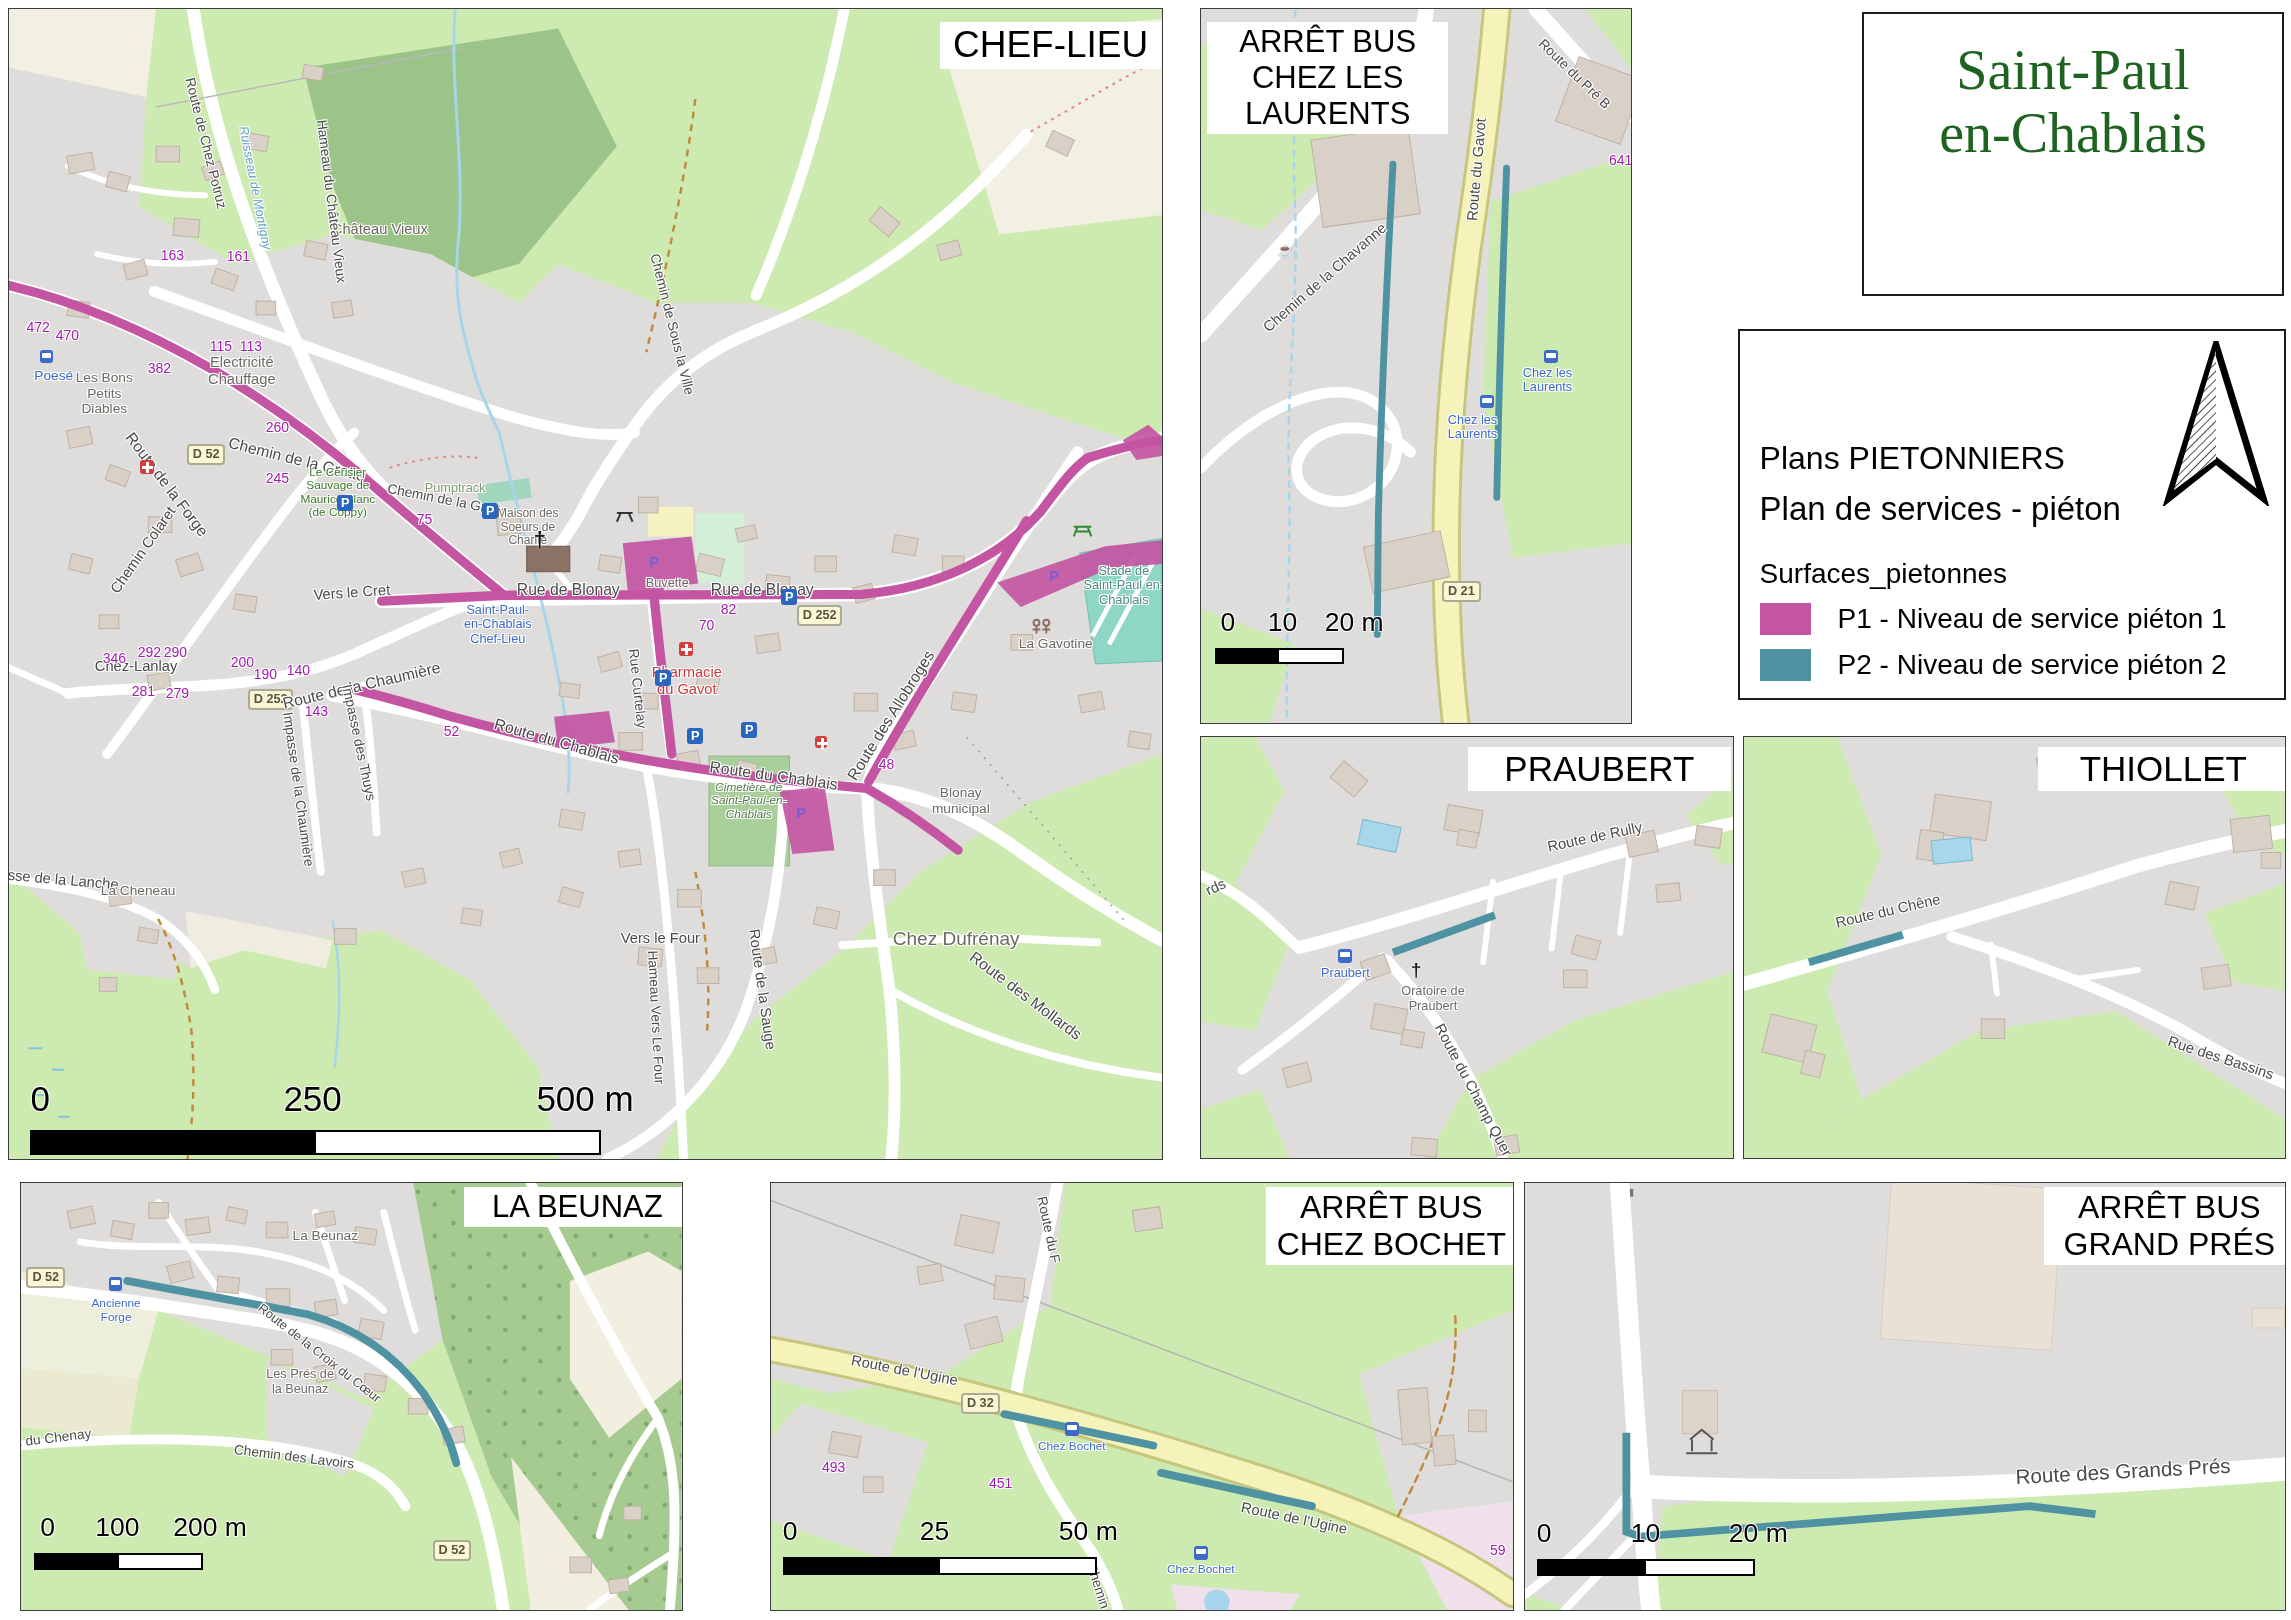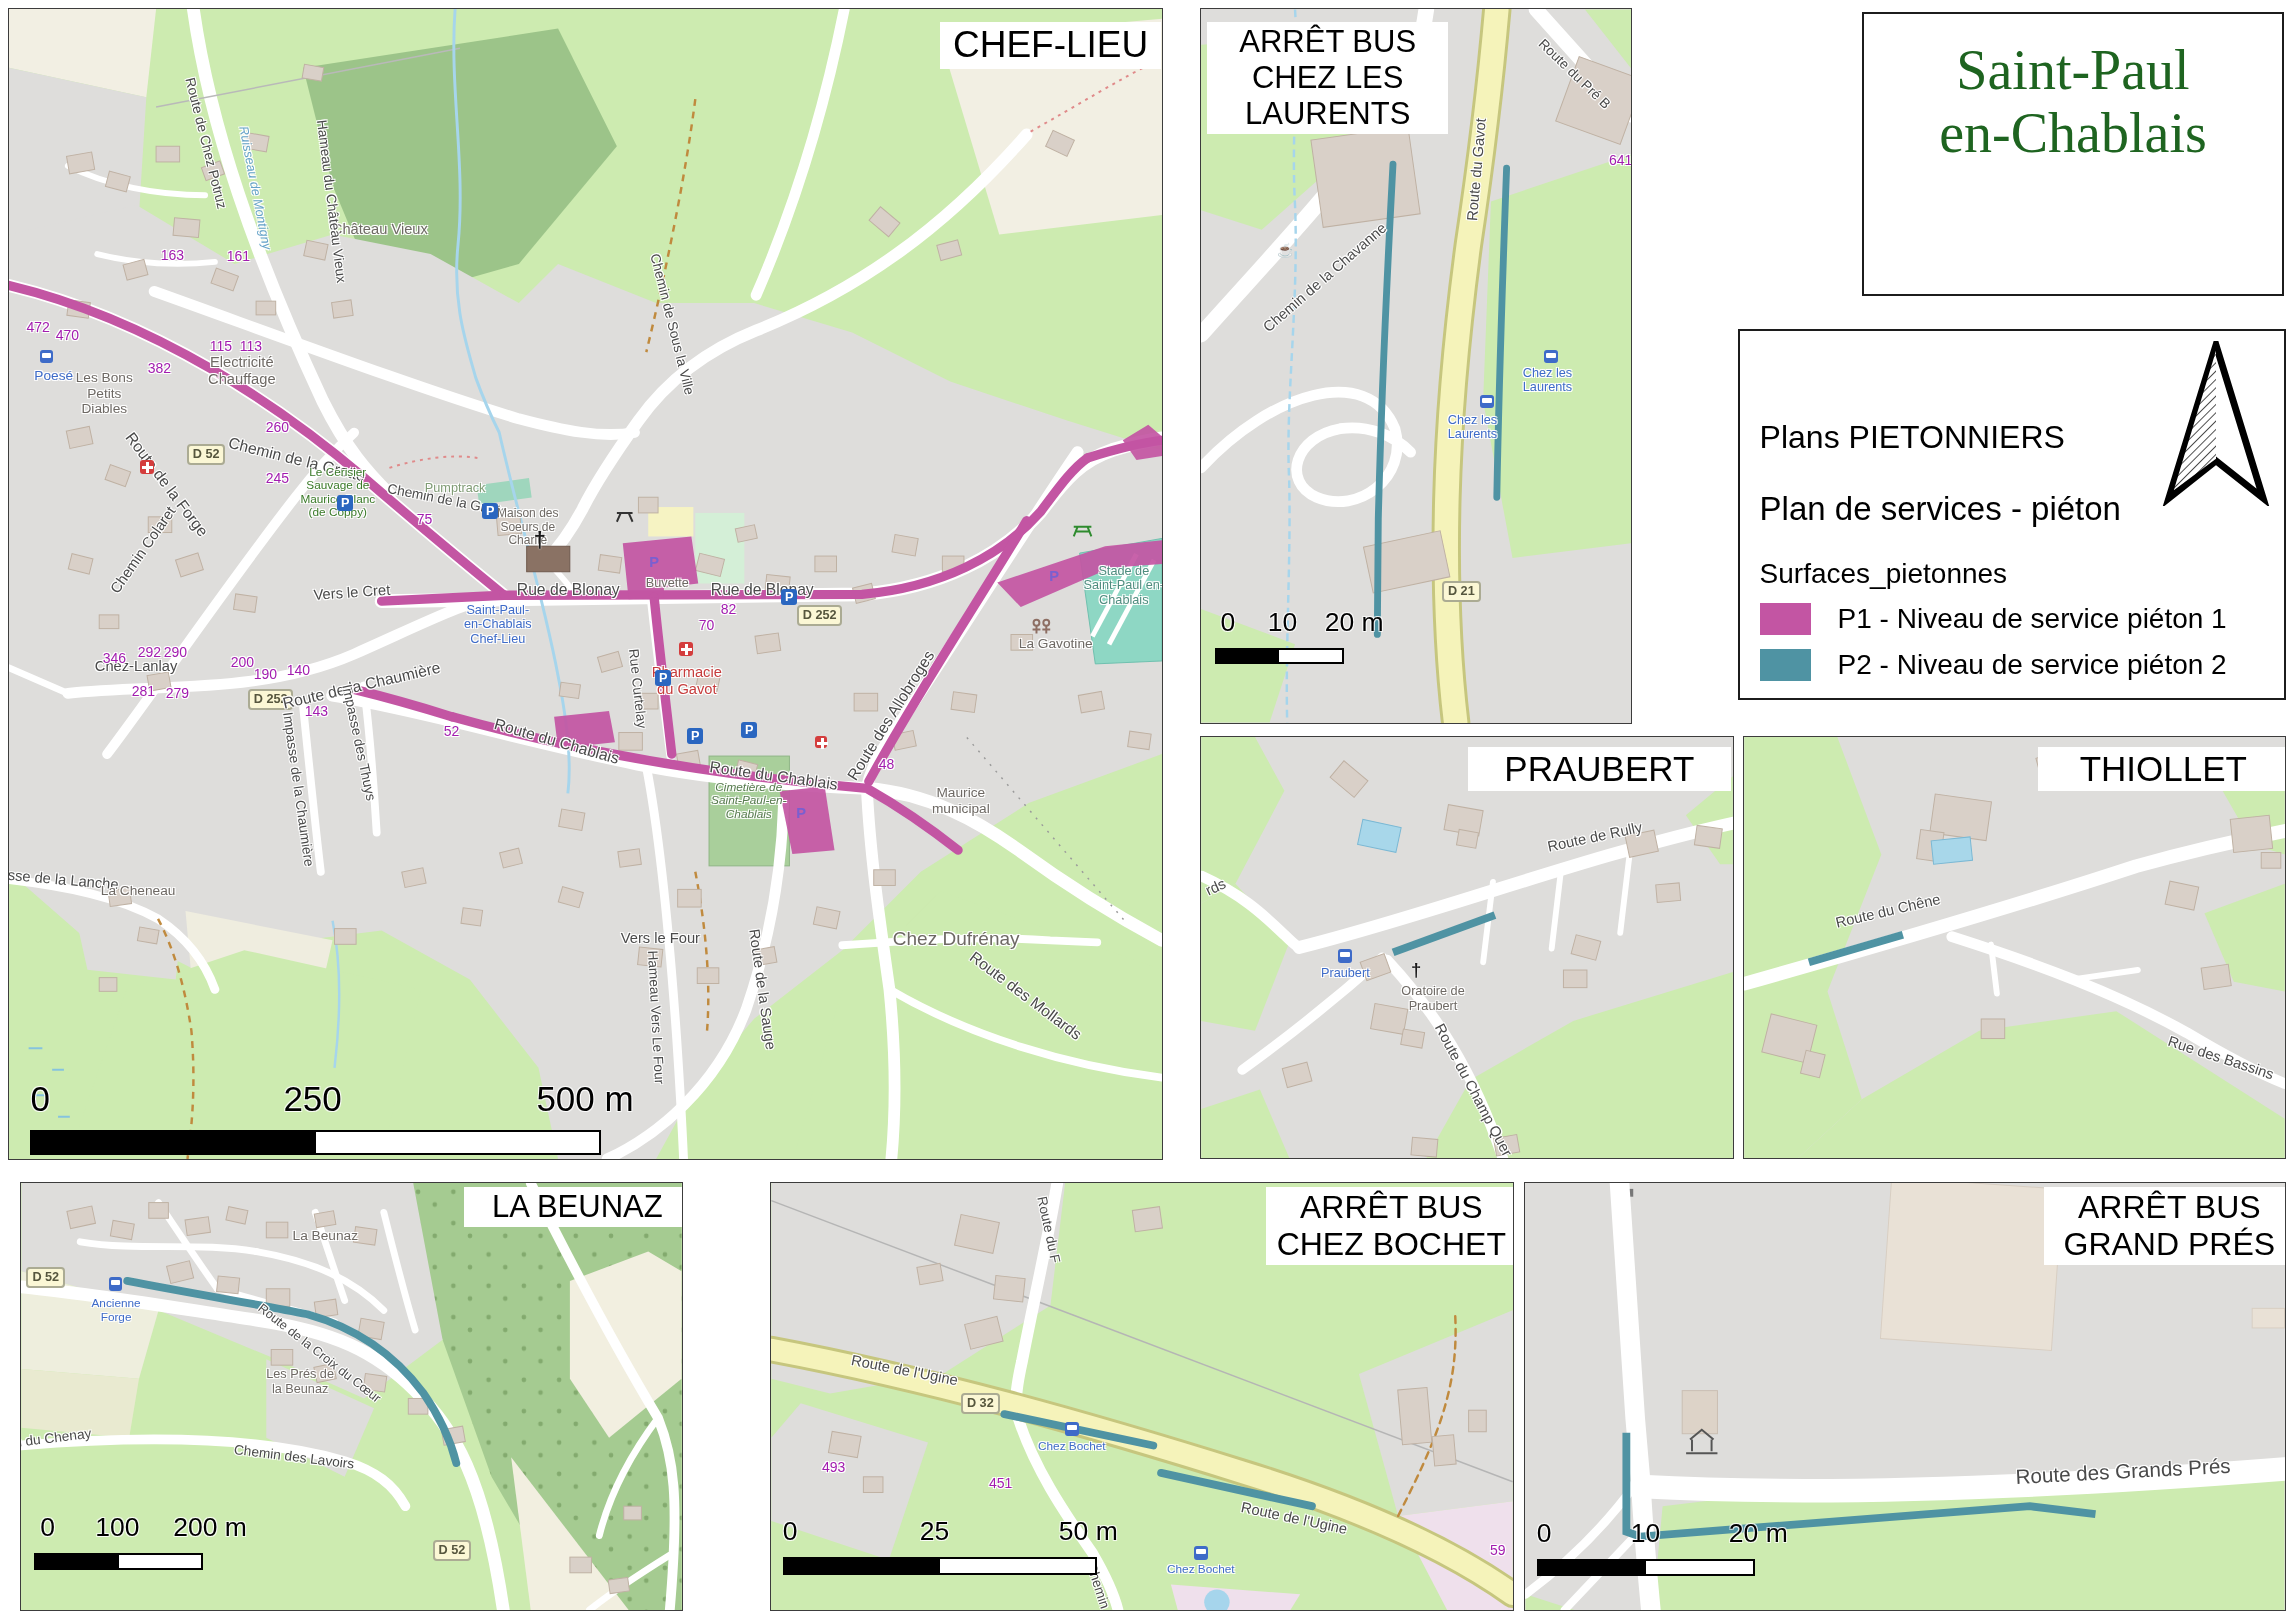--- a/index.html
+++ b/index.html
@@ -33,21 +33,21 @@
   .sb-nums{position:relative;height:33px}
   .sb-n{position:absolute;font-size:26.5px;color:#000;white-space:nowrap;
         text-shadow:-1px -1px 0 rgba(255,255,255,.7),1px -1px 0 rgba(255,255,255,.7),-1px 1px 0 rgba(255,255,255,.7),1px 1px 0 rgba(255,255,255,.7)}
   .sb-bar{display:flex;border:2px solid #000;background:#fff;margin-top:7.8px}
   .sb-seg1{background:#000;height:100%;flex:1}
   .sb-seg2{background:#fff;height:100%;flex:1}
   .tb{position:absolute;left:1862px;top:11.8px;width:418px;height:280px;border:2.9px solid #1c1c1c;background:#fff;text-align:center;font-family:"Liberation Serif",serif}
   .tb-t{color:#1e6420;font-size:56px;line-height:1.12;margin-top:25px;white-space:pre-line}
   .tb-s{color:#111;font-size:34px;line-height:1.26;margin-top:25.5px;white-space:pre-line}
   .lg{position:absolute;left:1738px;top:329px;width:544px;height:367px;border:2px solid #1c1c1c;background:#fff}
-  .lg-h1{position:absolute;left:19.6px;top:88px;font-size:32px;color:#000}
+  .lg-h1{position:absolute;left:19.6px;top:109px;font-size:32px;color:#000}
   .lg-h2{position:absolute;left:19.6px;top:159px;font-size:33px;color:#000}
   .lg-grp{position:absolute;left:19.6px;top:227px;font-size:28px;color:#000}
   .lg-item{position:absolute;left:19.6px;display:flex;align-items:center;gap:27px;font-size:28px;color:#000}
   .sw{width:51px;height:32px;display:inline-block;flex:0 0 51px}
   .north{position:absolute;right:13.7px;top:9.8px}
 </style>
 </head>
 <body>
 
 <div class="page">
@@ -255,21 +255,21 @@
     <span class="medico" style="left:670px;top:633px"></span>
     <span class="lbl red ctr" style="left:635px;top:655px;width:86px;font-size:14.7px">Pharmacie du Gavot</span>
     <span class="lbl" style="left:488px;top:706px;transform:rotate(16deg)">Route du Chablais</span>
     <span class="lbl" style="left:702px;top:749px;transform:rotate(8deg)">Route du Chablais</span>
     <span class="lbl" style="left:835px;top:765px;transform:rotate(-58deg)">Route des Allobroges</span>
     <span class="lbl cem ctr" style="left:698px;top:772px;width:84px;font-size:11.8px">Cimetière de Saint-Paul-en-Chablais</span>
     <span class="lbl" style="left:612px;top:921px;font-size:14.7px">Vers le Four</span>
     <span class="lbl" style="left:651px;top:941px;transform:rotate(87deg);font-size:13.7px">Hameau Vers Le Four</span>
     <span class="lbl" style="left:753px;top:919px;transform:rotate(82deg);font-size:14.7px">Route de la Sauge</span>
     <span class="lbl place" style="left:884px;top:919px;font-size:19px">Chez Dufrénay</span>
-    <span class="lbl place ctr" style="left:915px;top:776px;width:74px;font-size:13.7px">Maurice municipal</span>
+    <span class="lbl place ctr" style="left:915px;top:776px;width:74px;font-size:13.7px">Blonay municipal</span>
     <span class="lbl" style="left:968px;top:939px;transform:rotate(37deg)">Route des Mollards</span>
     <span class="lbl std ctr" style="left:1072px;top:555px;width:86px;font-size:12.7px">Stade de Saint-Paul en-Chablais</span>
     <span class="lbl place" style="left:1010px;top:627px;font-size:13.7px">La Gavotine</span>
     <span class="badge" style="left:788px;top:596px">D 252</span>
 
     <span class="lbl num" style="left:152px;top:238px">163</span>
     <span class="lbl num" style="left:218px;top:239px">161</span>
     <span class="lbl num" style="left:201px;top:329px">115</span>
     <span class="lbl num" style="left:231px;top:329px">113</span>
     <span class="lbl num" style="left:139px;top:351px">382</span>

